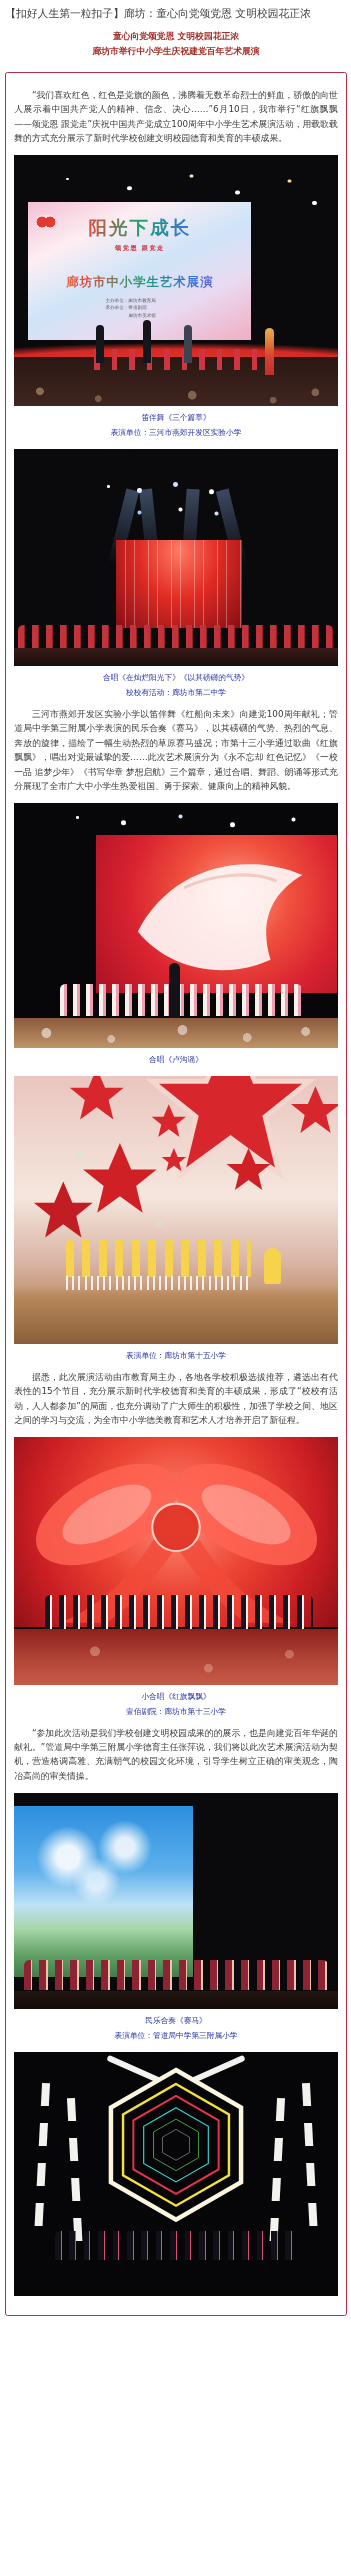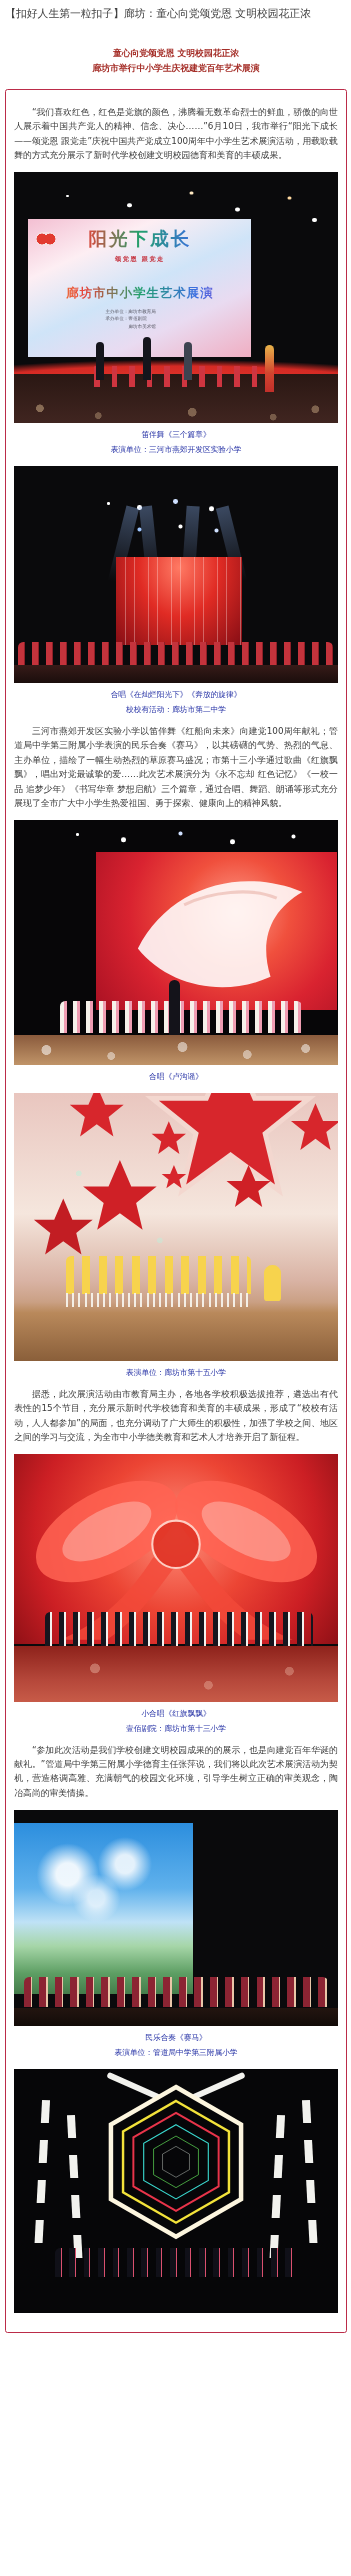--- a/index.html
+++ b/index.html
@@ -1,20 +1,20 @@
 <!DOCTYPE html>
 <html style="font-size:8.2px"><head>
 <meta charset="utf-8">
 <style>
   html,body{margin:0;padding:0;background:#ffffff;}
   body{width:352px;font-family:"DejaVu Sans","Liberation Sans",sans-serif;color:#3a3a3a;}
 
   
   .page-title{margin:6.2px 5.2px 0 5.2px;font-size:10.8px;line-height:15.5px;color:#3f3f3f;font-weight:500;}
-  .red-heading{margin-top:24px;text-align:center;color:#a52e28;font-weight:bold;font-size:8.8px;line-height:15px;}
+  .red-heading{margin-top:7px;text-align:center;color:#a52e28;font-weight:bold;font-size:8.8px;line-height:15px;}
 
   
   .article-box{margin:13.4px 4.6px 3.1px 4.6px;border:1px solid #bb2c49;border-radius:2.6px;padding:8.2px 7.7px 13.4px 7.7px;background:#fff;}
   .para{font-size:8.8px;line-height:14.4px;color:#3a3a3a;text-indent:2em;margin:6.7px 1px;text-align:justify;}
 
   figure{margin:9.3px 0 5.2px 0;}
   .photo{position:relative;width:324px;margin:0 auto;overflow:hidden;background:#0a0a0c;}
   .cap{font-size:7.7px;line-height:15px;color:#2733a6;text-align:center;margin-top:4.1px;}
   .cap div{white-space:pre-wrap;}
 
@@ -23,21 +23,21 @@
 
   
   .p1{height:251px;}
   .p1 .lt1{top:23px;left:52px;box-shadow:62px 9.3px 0 1px #fff,124px -3.1px 0 0.5px #ffe9c2,170px 13.4px 0 1px #fff,222px 2.1px 0 0.5px #ffd9a0,108px 31px 0 0.5px #fff,46px 27px 0 0.5px #cfe0ff,247px 24px 0 1px #fff;}
   .screen1{position:absolute;left:14.4px;top:47px;width:223px;height:138px;
     background:linear-gradient(155deg,#f3bfd2 0%,#fdeef3 25%,#cfe4f8 50%,#e9dbf1 72%,#f0aec2 100%);}
   .screen1 .logo100{position:absolute;left:7.2px;top:13.4px;width:20.6px;height:13.4px;border-radius:6.7px;background:radial-gradient(circle at 30% 50%,#e23b30 0 5.2px,transparent 5.7px),radial-gradient(circle at 70% 50%,#e23b30 0 5.2px,transparent 5.7px);background-color:#f6dfe2;color:#e23b30;font-size:4.6px;font-weight:bold;text-align:center;line-height:13.4px;}
   .rainbow{font-weight:bold;text-align:center;letter-spacing:2.1px;
     background:linear-gradient(90deg,#f5a623,#e8453c 25%,#23a06c 50%,#3b6fe0 75%,#b24ad1);
     -webkit-background-clip:text;background-clip:text;color:transparent;}
-  .screen1 .t1{margin-top:7px;font-size:18.5px;}
+  .screen1 .t1{margin-top:13px;font-size:18.5px;}
   .screen1 .t2{text-align:center;color:#c5303c;font-size:6.2px;font-weight:bold;margin-top:4.1px;letter-spacing:1.5px;}
   .screen1 .t3{font-size:12.4px;margin-top:21px;letter-spacing:1px;}
   .screen1 .org{margin-top:6.2px;margin-left:77px;font-size:4.6px;color:#5a5a66;line-height:7.2px;}
   .ribbon1{position:absolute;left:0;top:170px;width:324px;height:37px;
     background:radial-gradient(ellipse 120% 100% at 50% 120%,#e83a2e 0%,#d42a24 55%,rgba(212,42,36,0) 72%);}
   .floor1{position:absolute;left:0;bottom:0;width:324px;height:49px;
     background:linear-gradient(180deg,#2a1713,#402520),
     radial-gradient(circle at 20% 80%,rgba(255,215,160,.35) 0 4.1px,transparent 4.6px);}
   .floor1 .spots{position:absolute;inset:0;background:
     radial-gradient(circle at 8% 70%,rgba(255,220,170,.4) 0 3.6px,transparent 4.1px),
@@ -147,21 +147,21 @@
 
 <h1 class="page-title">【扣好人生第一粒扣子】廊坊：童心向党颂党恩 文明校园花正浓</h1>
 
 <div class="red-heading">
   <div>童心向党颂党恩 文明校园花正浓</div>
   <div>廊坊市举行中小学生庆祝建党百年艺术展演</div>
 </div>
 
 <div class="article-box">
 
-  <p class="para">“我们喜欢红色，红色是党旗的颜色，沸腾着无数革命烈士的鲜血，骄傲的向世人展示着中国共产党人的精神、信念、决心……”6月10日，我市举行“阳光下成长——颂党恩 跟党走”庆祝中国共产党成立100周年中小学生艺术展演活动，用载歌载舞的方式充分展示了新时代学校创建文明校园德育和美育的丰硕成果。</p>
+  <p class="para">“我们喜欢红色，红色是党旗的颜色，沸腾着无数革命烈士的鲜血，骄傲的向世人展示着中国共产党人的精神、信念、决心……”6月10日，我市举行“红旗飘飘——颂党恩 跟党走”庆祝中国共产党成立100周年中小学生艺术展演活动，用载歌载舞的方式充分展示了新时代学校创建文明校园德育和美育的丰硕成果。</p>
 
   <figure>
     <div class="photo p1">
       <div class="dots lt1"></div>
       <div class="screen1">
         <div class="logo100">100</div>
         <div class="rainbow t1">阳光下成长</div>
         <div class="t2">颂党恩 跟党走</div>
         <div class="rainbow t3">廊坊市中小学生艺术展演</div>
         <div class="org">
@@ -193,26 +193,26 @@
       <div class="beam b2"></div>
       <div class="beam b3"></div>
       <div class="beam b4"></div>
       <div class="screen2">
           <div class="streaks"></div>
         </div>
       <div class="crowd"></div>
       <div class="floor"></div>
     </div>
     <figcaption class="cap">
-      <div>合唱《在灿烂阳光下》《奔放的旋律》</div>
+      <div>合唱《在灿烂阳光下》《以其磅礴的气势》</div>
       <div>校校有活动：廊坊市第二中学</div>
     </figcaption>
   </figure>
 
-  <p class="para">三河市燕郊开发区实验小学以笛伴舞《红船向未来》向建党100周年献礼；管道局中学第三附属小学表演的民乐合奏《赛马》，以其磅礴的气势、热烈的气息、主办单位，描绘了一幅生动热烈的草原赛马盛况；市第十三小学通过歌曲《红旗飘飘》，唱出对党最诚挚的爱……此次艺术展演分为《永不忘却 红色记忆》《一校一品 追梦少年》《书写华章 梦想启航》三个篇章，通过合唱、舞蹈、朗诵等形式充分展现了全市广大中小学生热爱祖国、勇于探索、健康向上的精神风貌。</p>
+  <p class="para">三河市燕郊开发区实验小学以笛伴舞《红船向未来》向建党100周年献礼；管道局中学第三附属小学表演的民乐合奏《赛马》，以其磅礴的气势、热烈的气息、奔放的旋律，描绘了一幅生动热烈的草原赛马盛况；市第十三小学通过歌曲《红旗飘飘》，唱出对党最诚挚的爱……此次艺术展演分为《永不忘却 红色记忆》《一校一品 追梦少年》《书写华章 梦想启航》三个篇章，通过合唱、舞蹈、朗诵等形式充分展现了全市广大中小学生热爱祖国、勇于探索、健康向上的精神风貌。</p>
 
   <figure>
     <div class="photo p3">
       <div class="dots lt1"></div>
       <div class="screen3"></div>
       <svg class="flag" width="216" height="144" viewBox="0 0 420 280">
         <path d="M60,180 C120,60 260,20 380,70 C320,105 295,160 318,235 C230,275 120,255 60,180 Z" fill="#ffffff" opacity="0.88"></path>
         <path d="M150,95 C200,70 280,60 330,82" stroke="#e8b2a8" stroke-width="6" fill="none" opacity="0.6"></path>
       </svg>
       <div class="crowd choir"></div>

